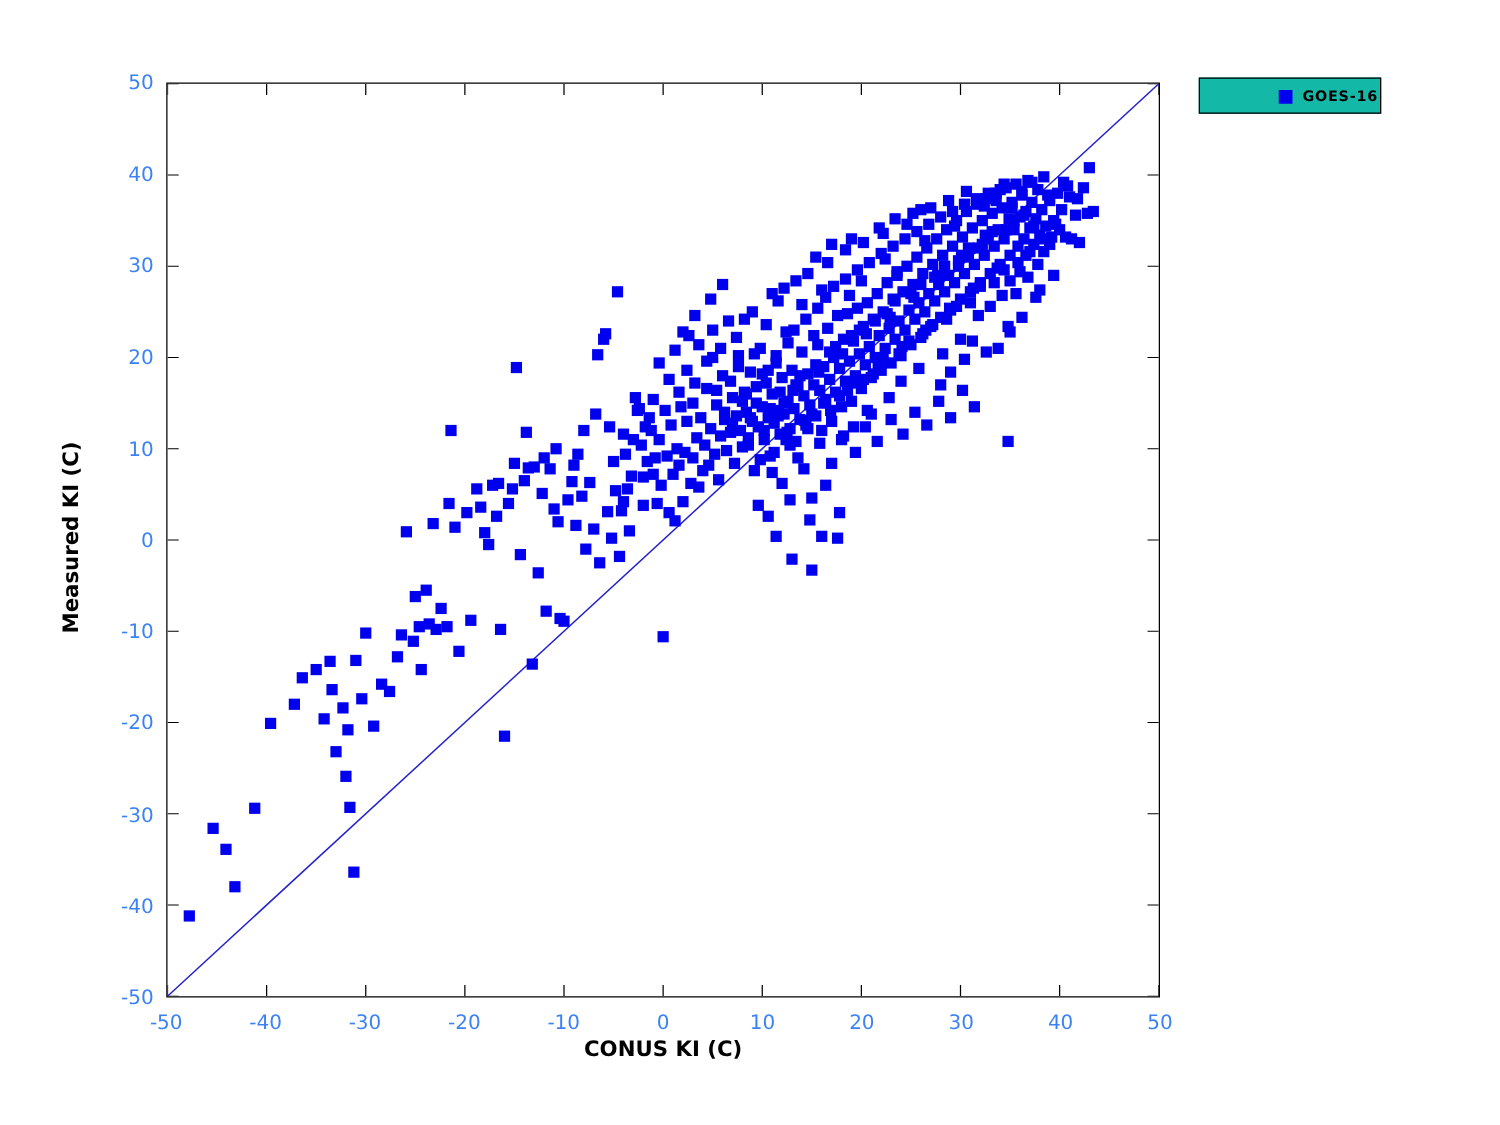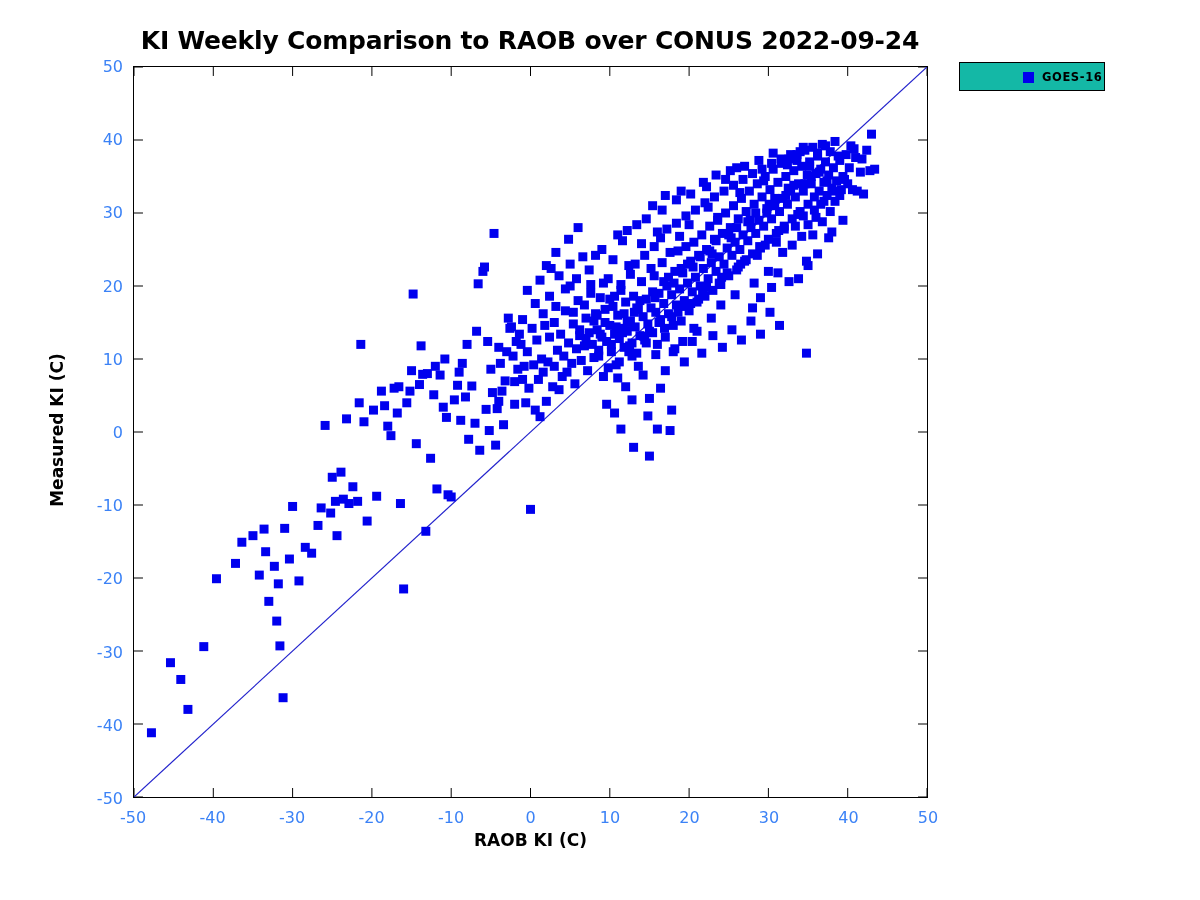--- a/index.html
+++ b/index.html
@@ -63,21 +63,20 @@
   .legend-label{
     position:absolute;left:82px;top:7px;font-size:11.5px;font-weight:bold;
     color:#000;letter-spacing:0.6px;white-space:nowrap;
   }
 </style>
 </head>
 <body>
 
 <div id="root">
 
-  <div class="chart-title">KI Weekly Comparison to RAOB over CONUS 2022-09-24</div>
 
   <div class="stat stat-r0 stat-c0">GOES-16 Bias = 0.89187</div>
   <div class="stat stat-r0 stat-c1">GOES-16 StD = 7.9288</div>
   <div class="stat stat-r0 stat-c2">GOES-16 RMS = 7.9788</div>
   <div class="stat stat-r1 stat-c0">Sample Size = 584</div>
   <div class="stat stat-r1 stat-c1">Mean RAOB = 16.7634</div>
 
   <div class="plot-frame">
     <svg class="scatter-svg" id="scatter-svg" viewBox="0 0 795 732" preserveAspectRatio="none">
         <line x1="0" y1="732" x2="0" y2="723" stroke="#000" stroke-width="1"></line>
@@ -702,21 +701,21 @@
       <div class="tick-label xtick" style="left: 371.5px; top: 808px;">-20</div>
       <div class="tick-label xtick" style="left: 451px; top: 808px;">-10</div>
       <div class="tick-label xtick" style="left: 530.5px; top: 808px;">0</div>
       <div class="tick-label xtick" style="left: 610px; top: 808px;">10</div>
       <div class="tick-label xtick" style="left: 689.5px; top: 808px;">20</div>
       <div class="tick-label xtick" style="left: 769px; top: 808px;">30</div>
       <div class="tick-label xtick" style="left: 848.5px; top: 808px;">40</div>
       <div class="tick-label xtick" style="left: 928px; top: 808px;">50</div>
     </div>
 
-  <div class="axis-title-x">RAOB KI (C)</div>
+  <div class="axis-title-x">CONUS KI (C)</div>
   <div class="axis-title-y">Measured KI (C)</div>
 
   <div class="legend-box">
     <div class="legend-swatch"></div>
     <div class="legend-label">GOES-16</div>
   </div>
 
 </div>
 
 </body></html>

